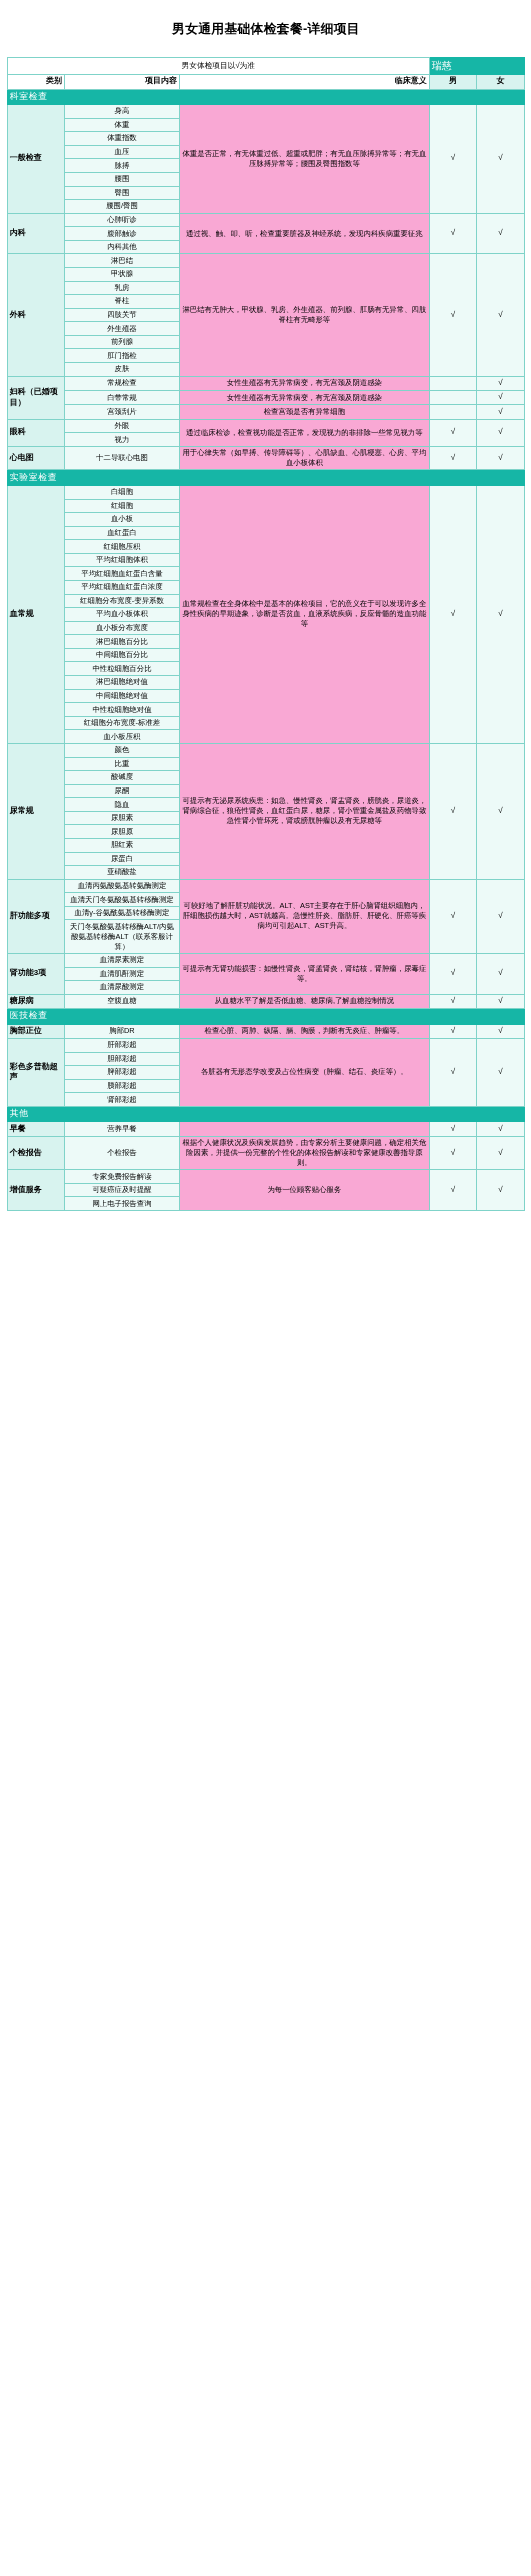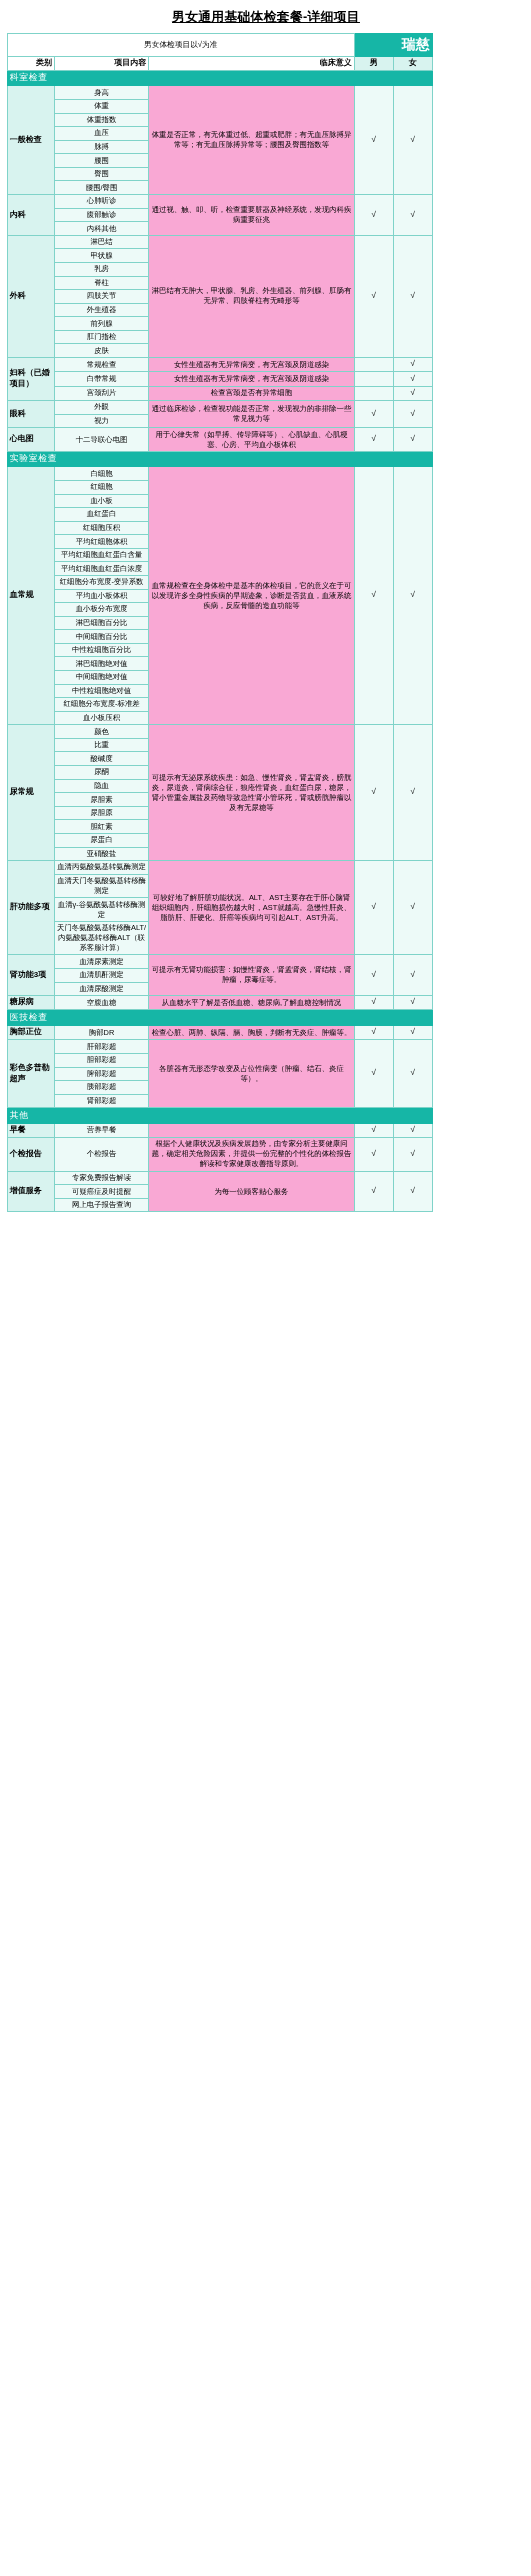--- a/index.html
+++ b/index.html
@@ -20,21 +20,21 @@
   .title {
     text-align: center;
     font-size: 12.8px;
     font-weight: bold;
     letter-spacing: 0.3px;
     padding: 4px 0 6.7px 0;
     color: #000;
   }
   table.main {
     border-collapse: collapse;
-    width: 426px;
+    width: 518px;
     table-layout: fixed;
     font-size: 7.4px;
     border-radius: 12px;
   }
   table.main td, table.main th {
     border: 0.7px solid #7fd3c9;
     padding: 1.3px 2px;
     vertical-align: middle;
     line-height: 1.35;
   }
@@ -54,23 +54,23 @@
   }
   .hdr-note {
     background: #ffffff;
     text-align: center;
     font-size: 7.7px;
     color: #000;
   }
   .brand {
     background: #16b6a6;
     color: #ffffff;
-    text-align: right;
-    font-weight: bold;
-    font-size: 14px;
+    text-align: left;
+    font-weight: normal;
+    font-size: 10px;
     border-color: #16b6a6 !important;
   }
   .sexcell {
     background: #d8f3ef;
     text-align: center;
     font-weight: bold;
     font-size: 8px;
     color: #000;
   }
   .section {
@@ -103,21 +103,21 @@
     color: #000;
     padding: 2px 4px;
     line-height: 1.45;
   }
   .check {
     background: #edfaf8;
     text-align: center;
     font-size: 8px;
     color: #000;
   }
-  .title-wrap { width: 518px; margin: 0 auto; text-decoration: underline; }
+  .title-wrap { width: 518px; margin: 12px auto; }
 </style>
 </head>
 <body>
 
 <div class="page">
   <div class="title-wrap">
     <div class="title">男女通用基础体检套餐-详细项目</div>
   </div>
 
   <table class="main">

